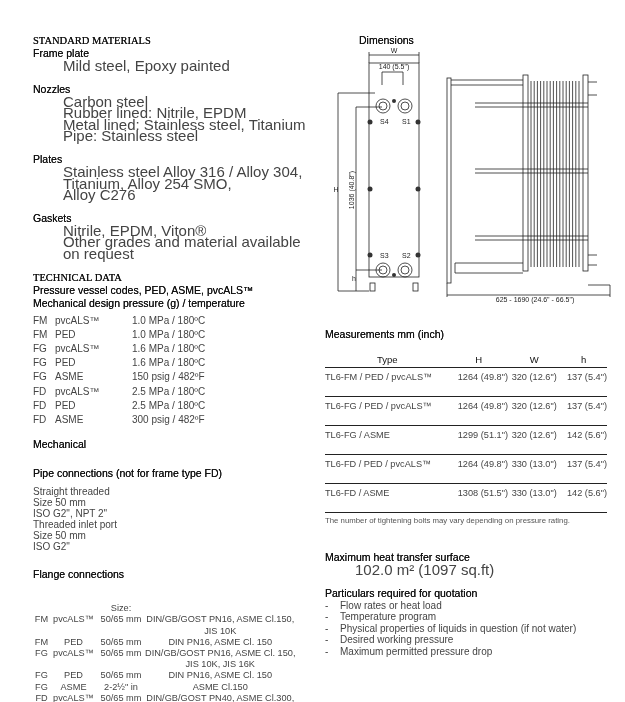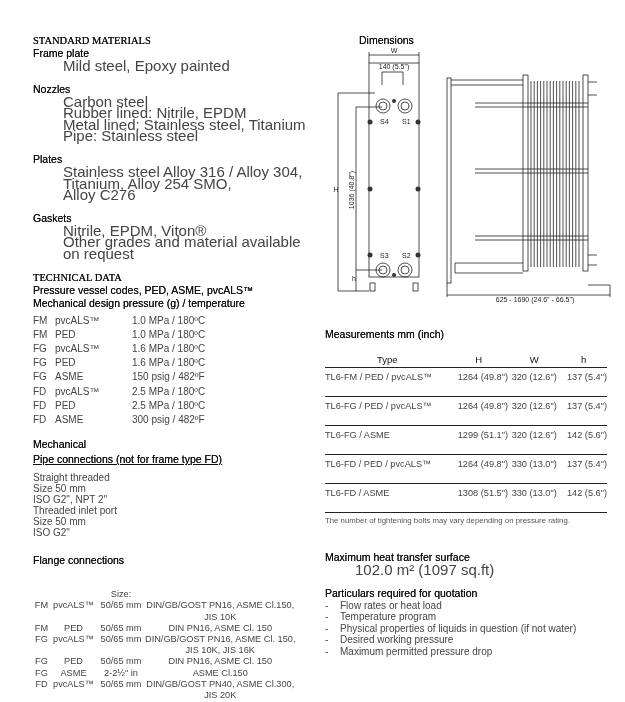--- a/index.html
+++ b/index.html
@@ -96,21 +96,21 @@
         </tr>
         <tr>
           <td class="c1">FD</td>
           <td class="c2">ASME</td>
           <td class="c3">300 psig / 482ºF</td>
         </tr>
       </tbody>
   </table>
   <div class="gap"></div>
   <p class="h-sub">Mechanical</p>
-  <p class="h-sub" style="margin-top:2px;text-decoration:underline;">Pipe connections (not for frame type FD)</p>
+  <p class="h-sub" style="margin-top:16px;">Pipe connections (not for frame type FD)</p>
   <div class="gap-s"></div>
   <div id="pipe-rows">
       <div class="pipe-row">
         <span class="a">Straight threaded</span>
         <span class="b">Size 50 mm</span>
         <span class="c">ISO G2", NPT 2"</span>
       </div>
       <div class="pipe-row">
         <span class="a">Threaded inlet port</span>
         <span class="b">Size 50 mm</span>

